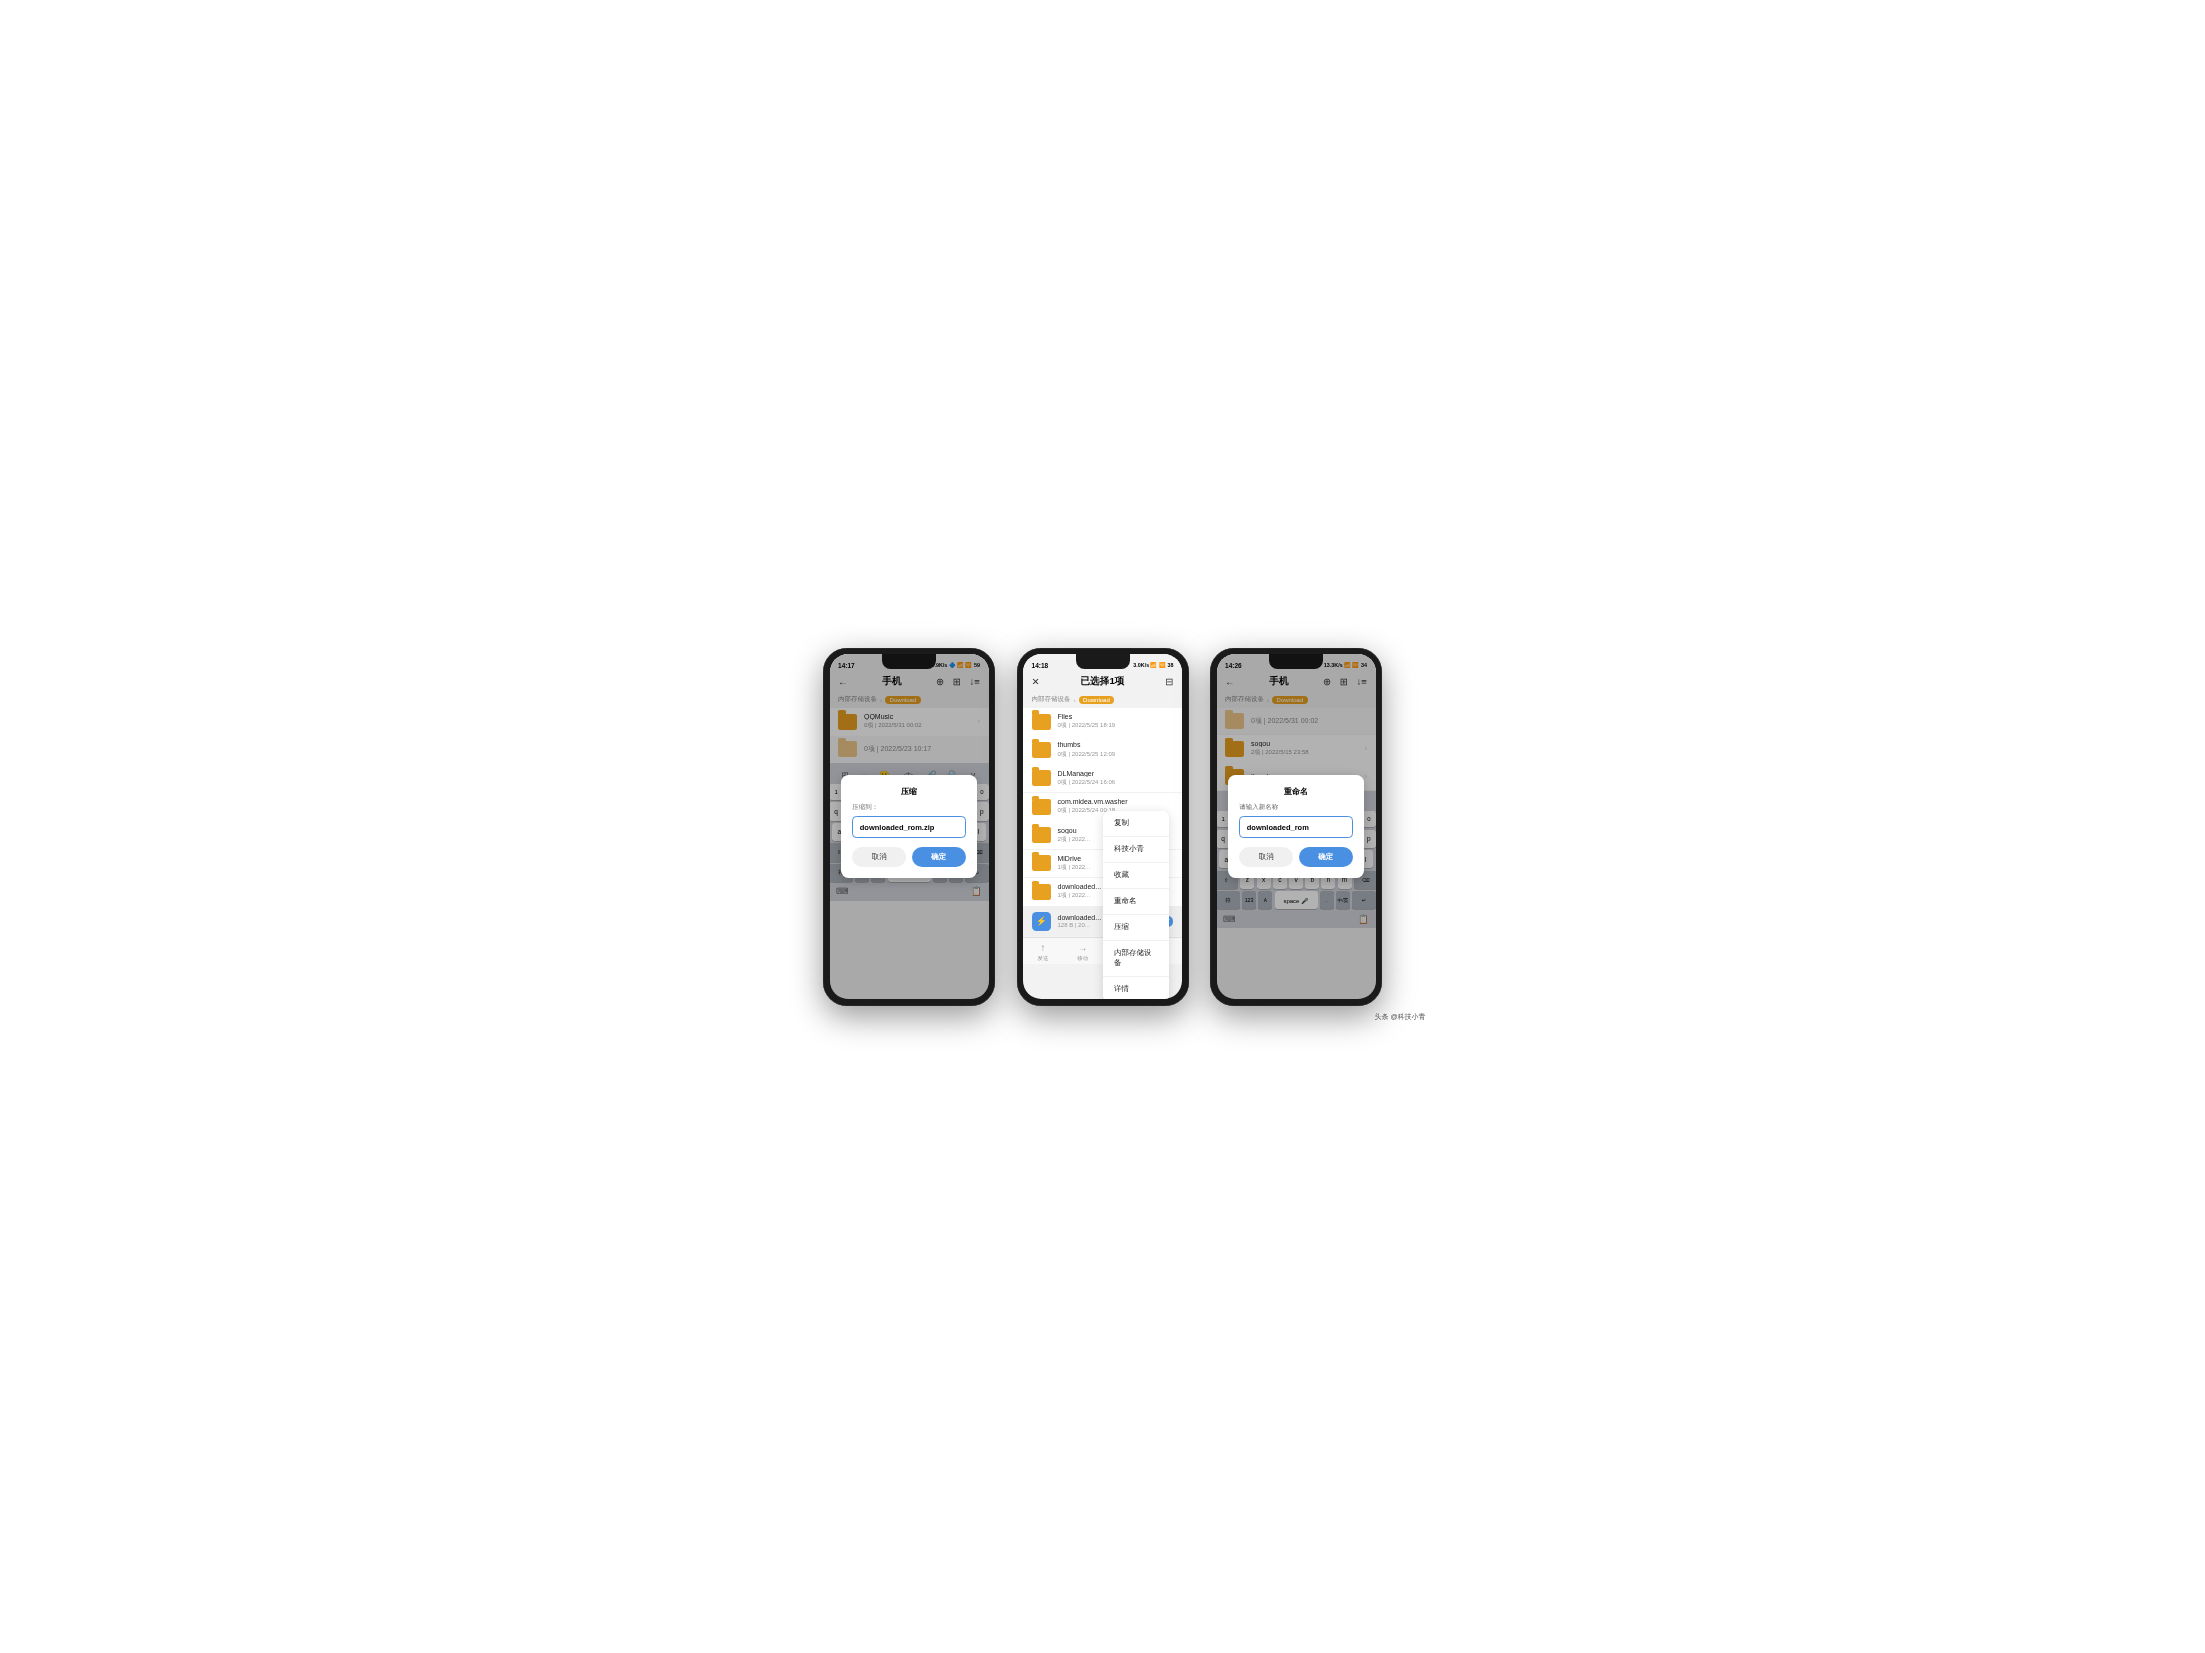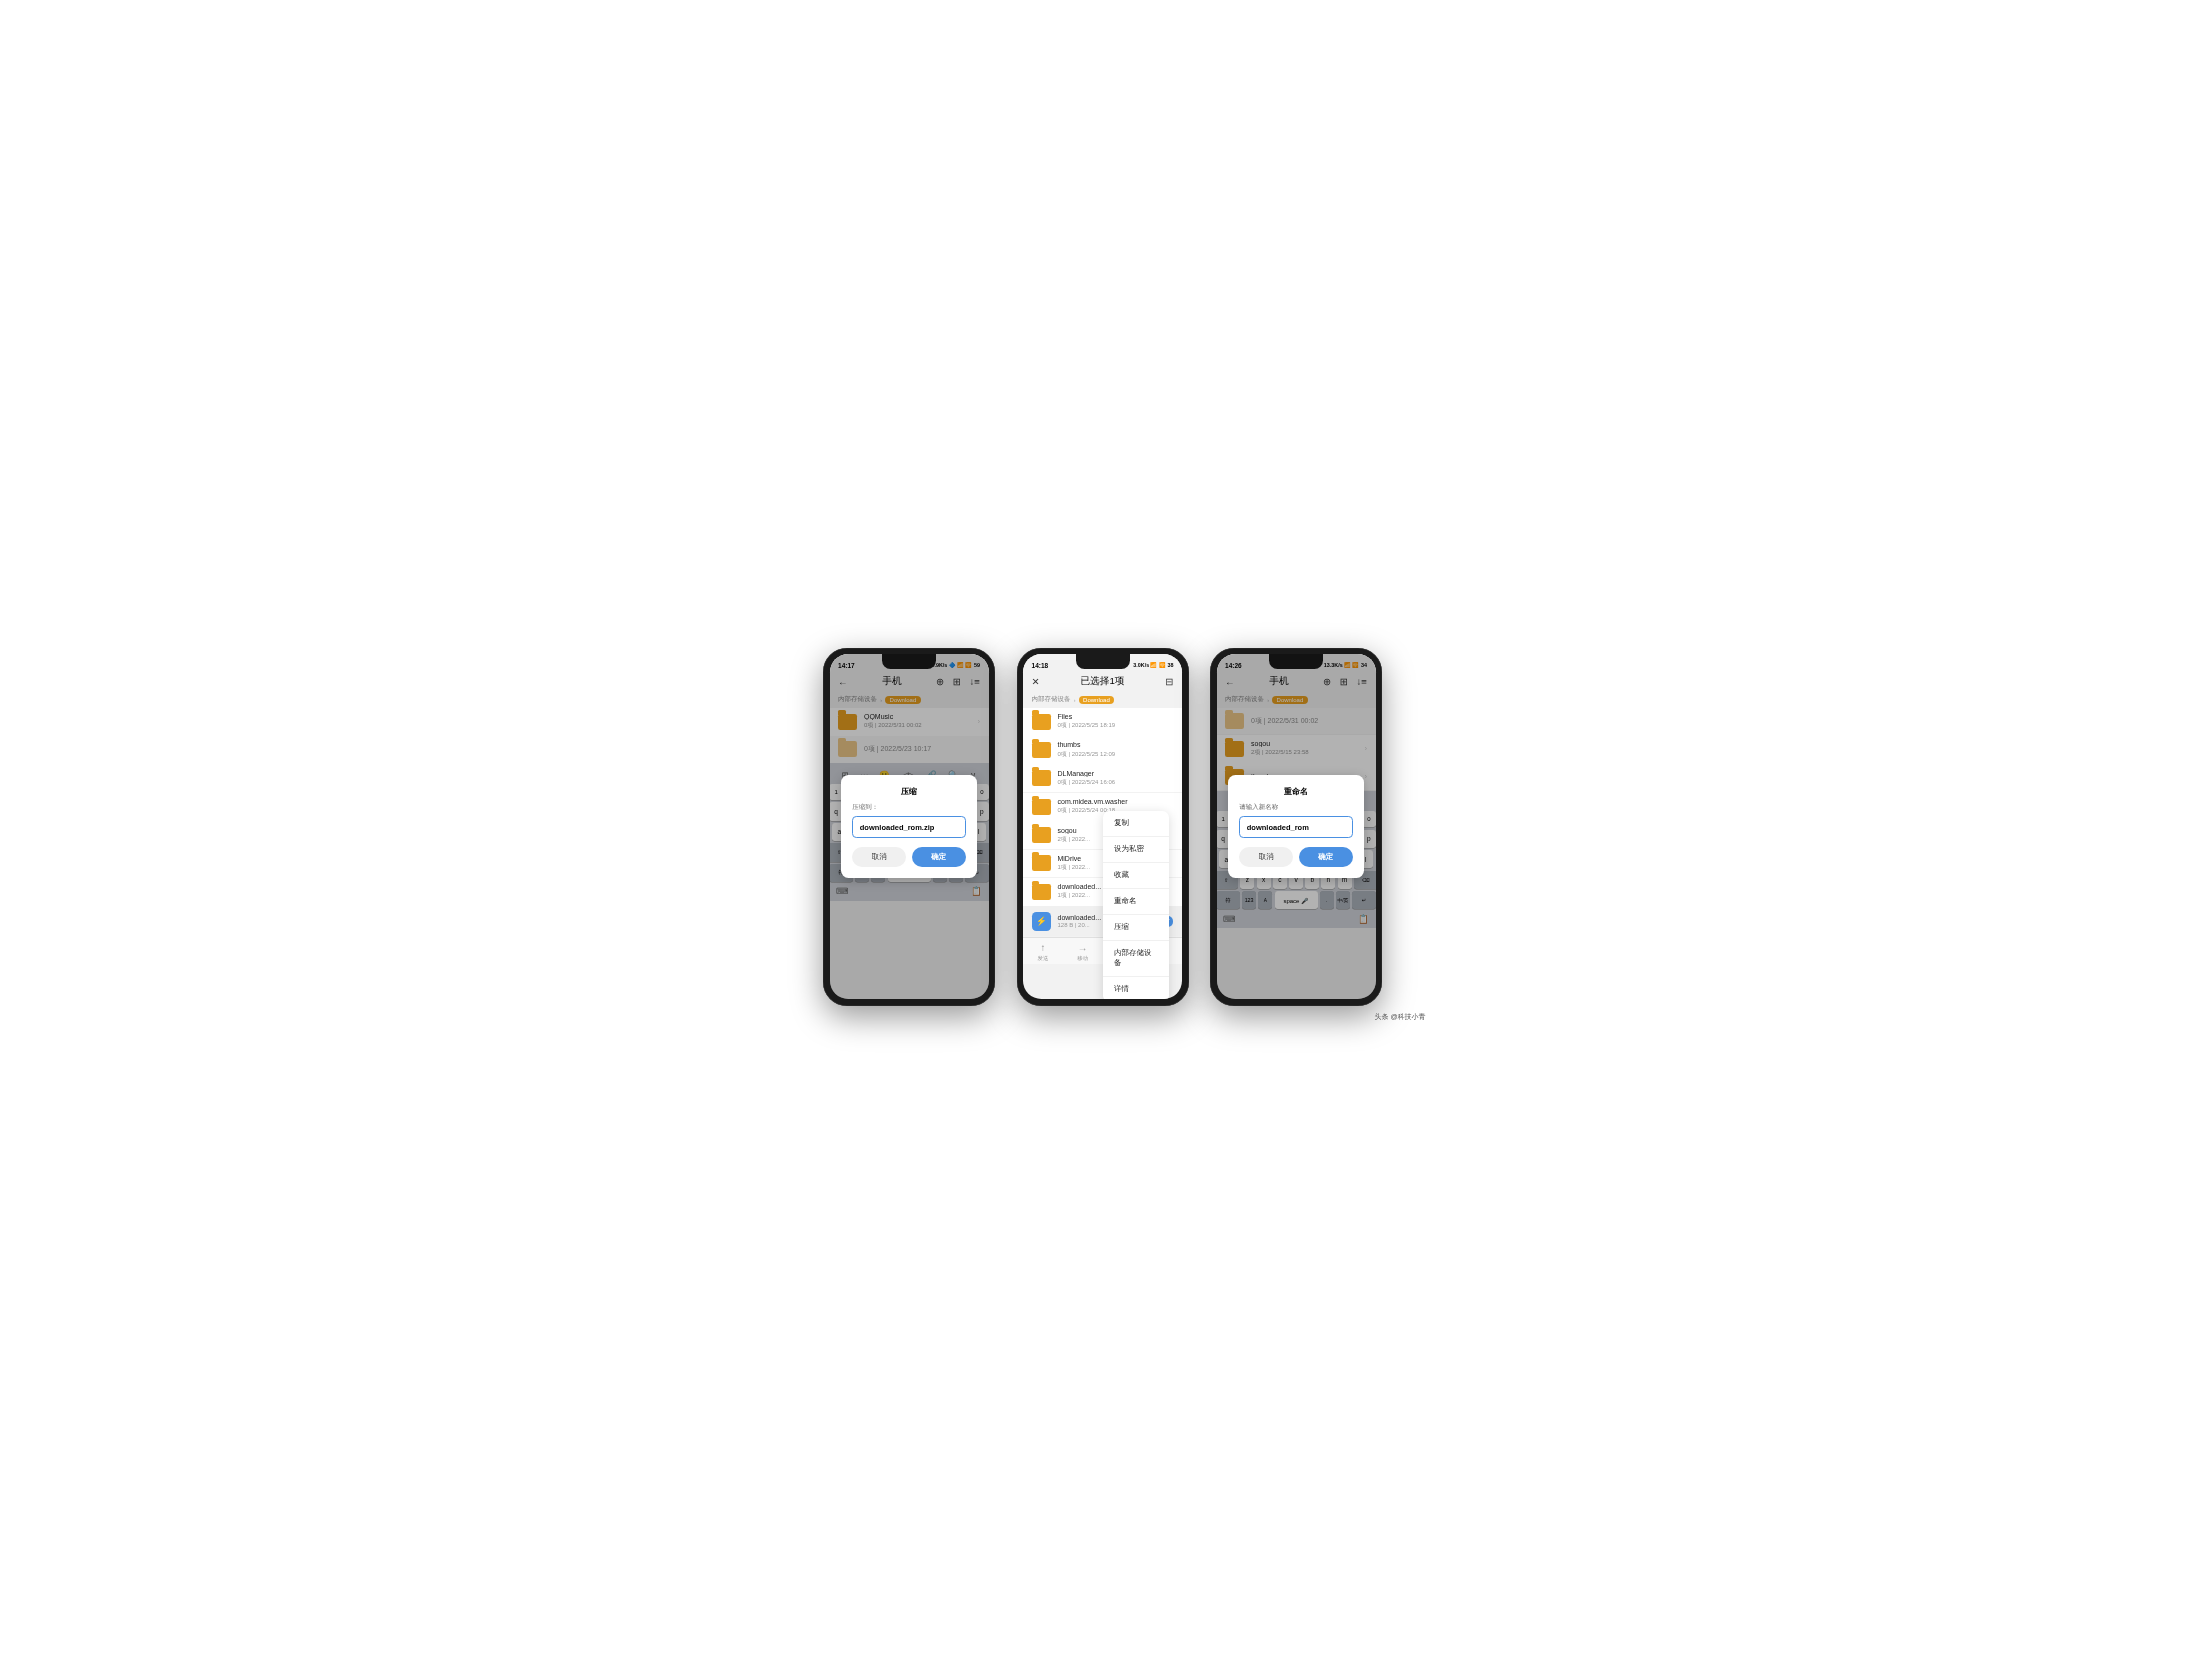--- a/index.html
+++ b/index.html
@@ -68,21 +68,21 @@
 
     
     .nav-bar {
       display: flex;
       align-items: center;
       justify-content: space-between;
       padding: 4.3px 8.6px;
       background: #f2f2f2;
     }
     .nav-icon { font-size: 9.7px; color: #333; cursor: pointer; }
-    .nav-title { font-size: 9.7px; font-weight: 400; color: #000; }
+    .nav-title { font-size: 9.7px; font-weight: 700; color: #000; }
     .nav-icons-right { display: flex; gap: 8.6px; }
 
     
     .breadcrumb {
       display: flex;
       align-items: center;
       padding: 3.2px 8.6px;
       font-size: 6.5px;
       color: #888;
       gap: 3.2px;
@@ -537,21 +537,21 @@
             <div class="file-info">
               <div class="file-name">downloaded...</div>
               <div class="file-meta">128 B | 20...</div>
             </div>
             <div class="file-check">✓</div>
           </div>
         </div>
 
         <div class="context-menu">
           <div class="context-menu-item">复制</div>
-          <div class="context-menu-item">设为私密</div>
+          <div class="context-menu-item">科技小青</div>
           <div class="context-menu-item">收藏</div>
           <div class="context-menu-item">重命名</div>
           <div class="context-menu-item">压缩</div>
           <div class="context-menu-item">内部存储设备</div>
           <div class="context-menu-item">详情</div>
         </div>
       </div>
 
       <div class="bottom-nav">
         <div class="bottom-nav-item">

